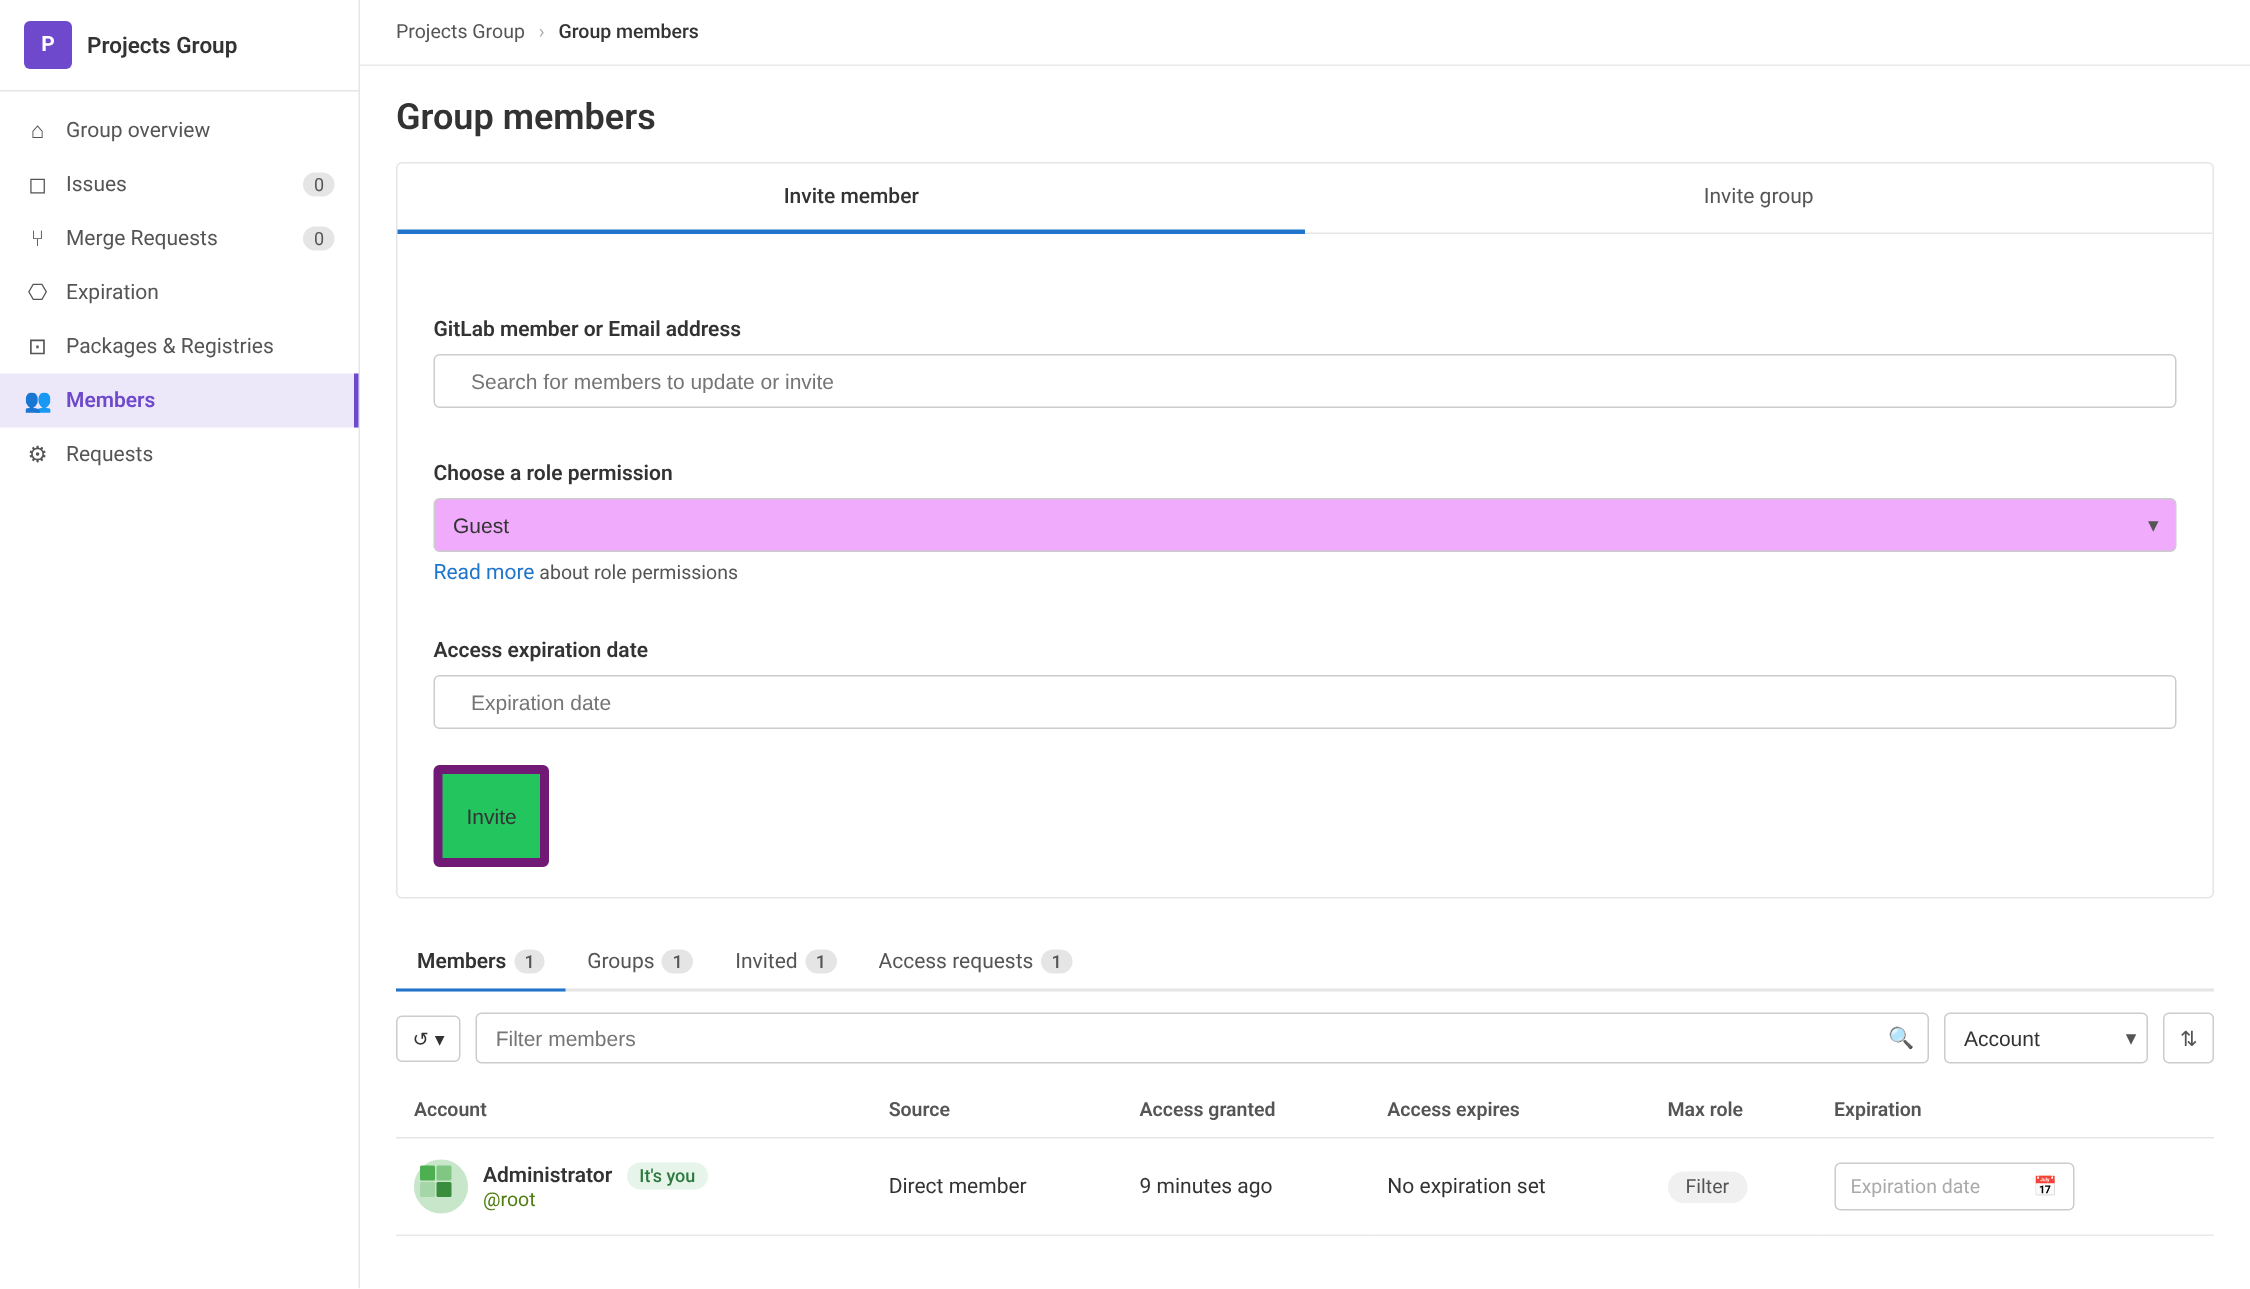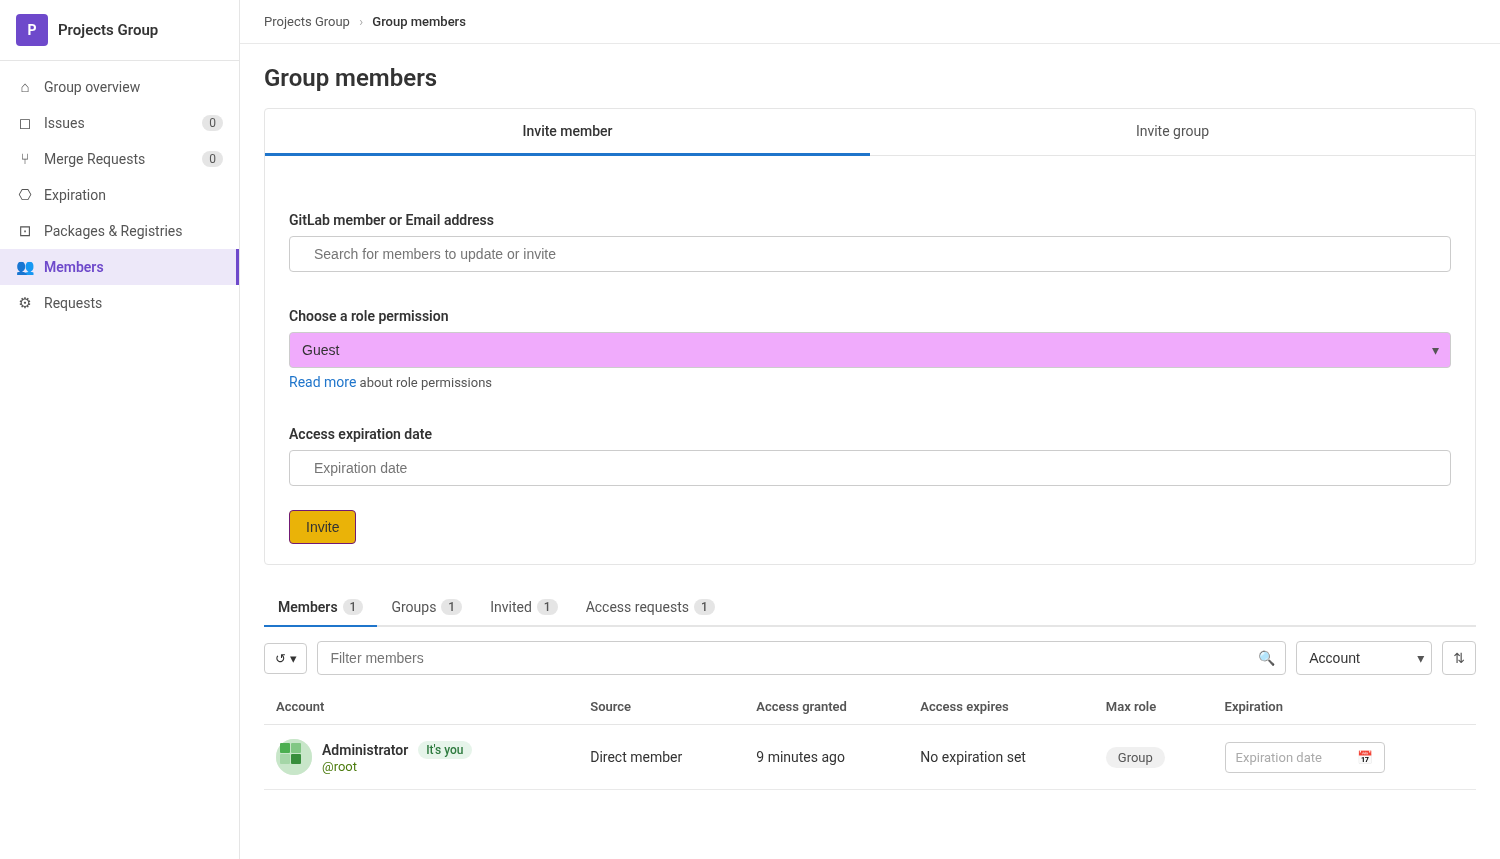--- a/index.html
+++ b/index.html
@@ -32,21 +32,21 @@
     .invite-tab.active { color: #333; font-weight: 500; border-bottom: 3px solid #1f75cb; }
     .invite-body { padding: 20px 24px; }
     .form-label { font-size: 14px; font-weight: 600; margin-bottom: 8px; display: block; margin-top: 36px; }
     .form-input { width: 100%; border: 1px solid #ccc; border-radius: 4px; padding: 9px 24px; font-size: 14px; color: #555; outline: none; }
     .form-group { margin-bottom: 16px; }
     .role-select-wrapper { position: relative; }
     .role-select { width: 100%; border: 1px solid #ccc; border-radius: 4px; padding: 9px 36px 9px 12px; font-size: 14px; color: #333; appearance: none; outline: none; background: #f0abfc; cursor: pointer; }
     .role-chevron { position: absolute; right: 12px; top: 50%; transform: translateY(-50%); color: #555; pointer-events: none; }
     .role-link { color: #1f75cb; text-decoration: none; font-size: 14px; text-align: center; }
     .role-hint { font-size: 13px; color: #555; margin-top: 6px; }
-    .invite-btn { display: inline-block; padding: 8px 16px; border: 1px solid #701a75; border-radius: 4px; background: #eab308; font-size: 14px; cursor: pointer; color: #333; margin-top: 8px; }
+    .invite-btn { display: inline-block; padding: 20px 16px; border: 6px solid #701a75; border-radius: 4px; background: #22c55e; font-size: 14px; cursor: pointer; color: #333; margin-top: 8px; }
 
     
     .members-section { margin: 24px 24px 0; }
     .members-tabs { display: flex; border-bottom: 2px solid #e5e5e5; margin-bottom: 0; }
     .members-tab { padding: 10px 14px; font-size: 14px; cursor: pointer; color: #555; border-bottom: 2px solid transparent; margin-bottom: -2px; display: flex; align-items: center; gap: 5px; }
     .members-tab.active { color: #333; font-weight: 600; border-bottom: 2px solid #1f75cb; }
     .tab-count { background: #e5e5e5; border-radius: 10px; padding: 1px 7px; font-size: 12px; font-weight: 500; color: #555; }
 
     
     .filter-bar { display: flex; align-items: center; gap: 10px; margin: 14px 0; }
@@ -235,21 +235,21 @@
             <span class="member-name">Administrator</span>
             <span class="badge-you">It's you</span>
           </div>
           <div class="member-username">@root</div>
         </div>
       </div>
     </td>
     <td>Direct member</td>
     <td>9 minutes ago</td>
     <td>No expiration set</td>
-    <td><span class="role-badge">Group</span></td>
+    <td><span class="role-badge">Filter</span></td>
     <td>
       <div class="expiration-input-inner">
         <span style="color:#aaa;font-size:13px">Expiration date</span>
         <span>📅</span>
       </div>
     </td>
   </tr>
         </tbody>
     </table>
   </div>

